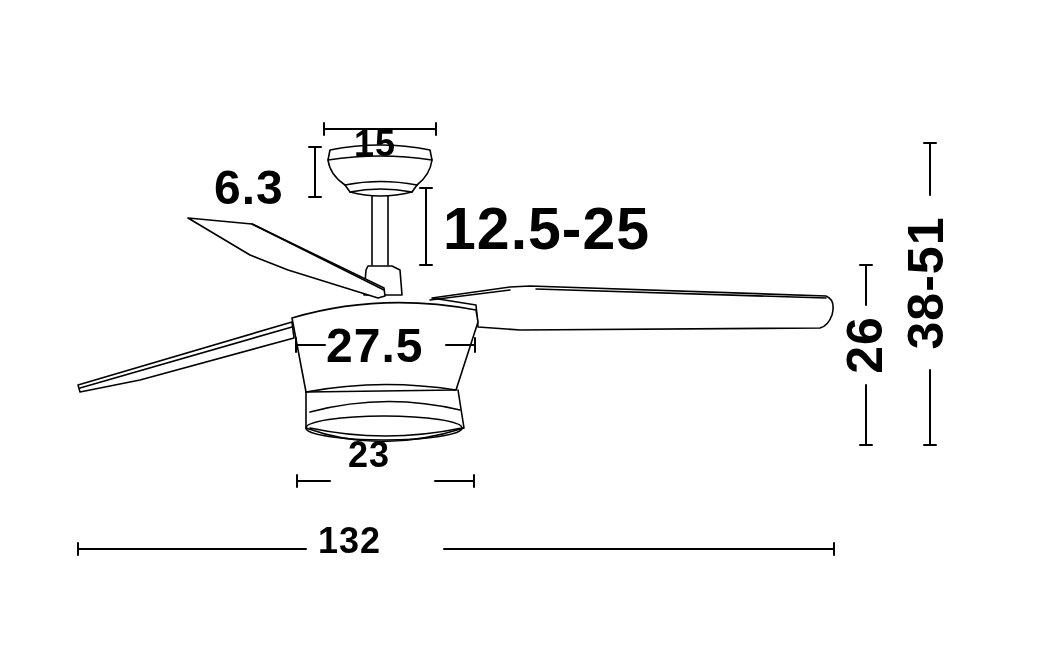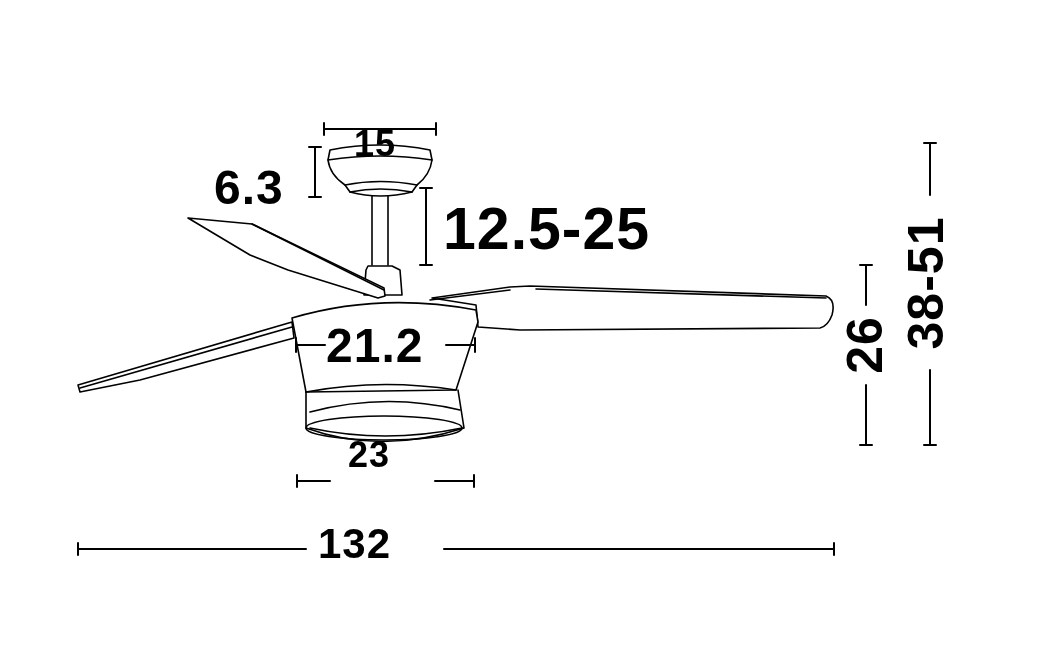--- a/index.html
+++ b/index.html
@@ -91,17 +91,17 @@
     <line x1="930" y1="143" x2="930" y2="195"></line>
     <line x1="924" y1="143" x2="936" y2="143"></line>
     <line x1="930" y1="370" x2="930" y2="445"></line>
     <line x1="924" y1="445" x2="936" y2="445"></line>
   </g>
 </svg>
 
 <div class="dim-label" style="left:354px; top:78px; font-size:36px;margin-top:48px;">15</div>
 <div class="dim-label" style="left:214px; top:164px; font-size:48px;">6.3</div>
 <div class="dim-label" style="left:443px; top:200px; font-size:59px;">12.5-25</div>
-<div class="dim-label" style="left:326px; top:322px; font-size:48px;">21.2</div>
+<div class="dim-label" style="left:326px; top:322px; font-size:48px;">27.5</div>
 <div class="dim-label" style="left:348px; top:437px; font-size:36px;">23</div>
-<div class="dim-label" style="left:318px; top:523px; font-size:42px;">132</div>
+<div class="dim-label" style="left:318px; top:523px; font-size:36px;">132</div>
 <div class="dim-label rot" style="left:836px; top:320px; font-size:50px;">26</div>
 <div class="dim-label rot" style="left:860px; top:258px; font-size:50px;">38-51</div>
 
 </body></html>

